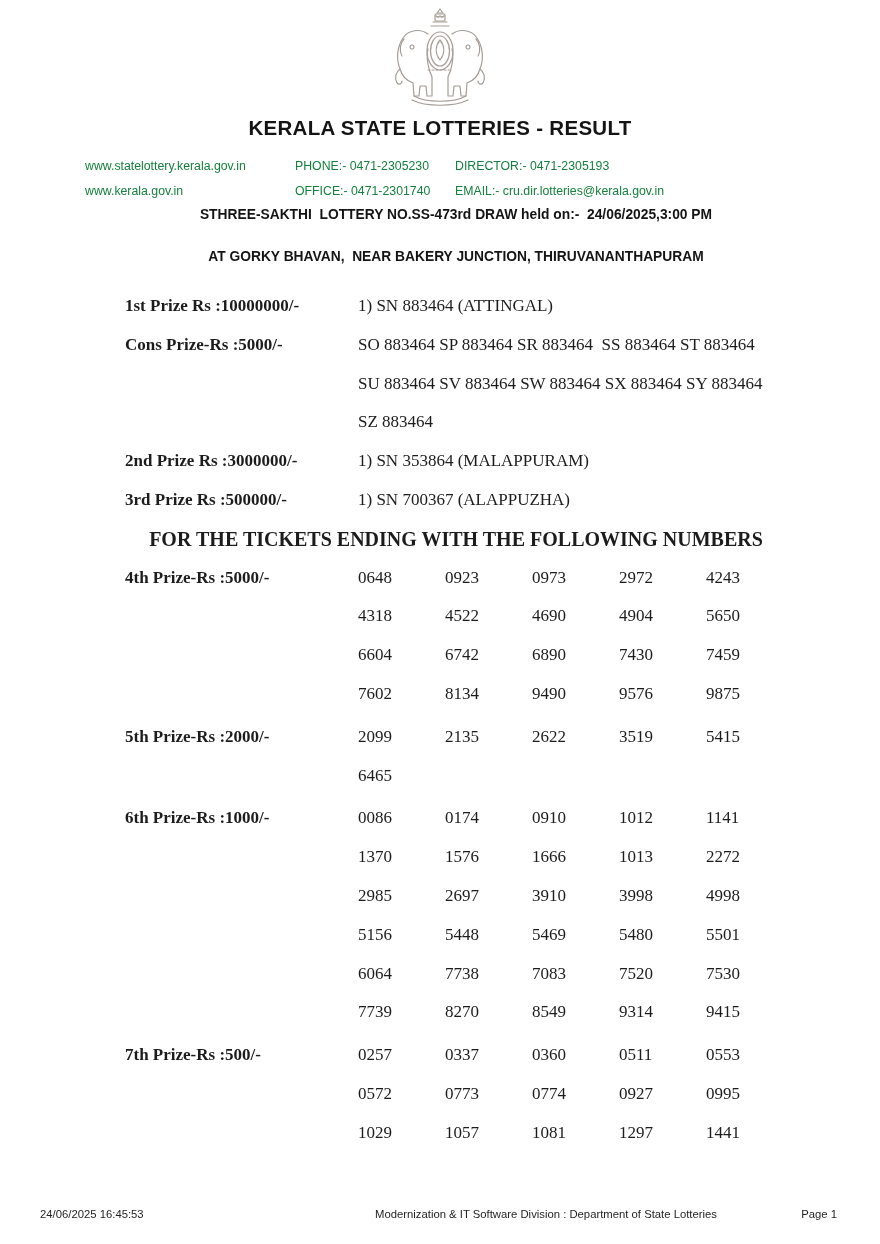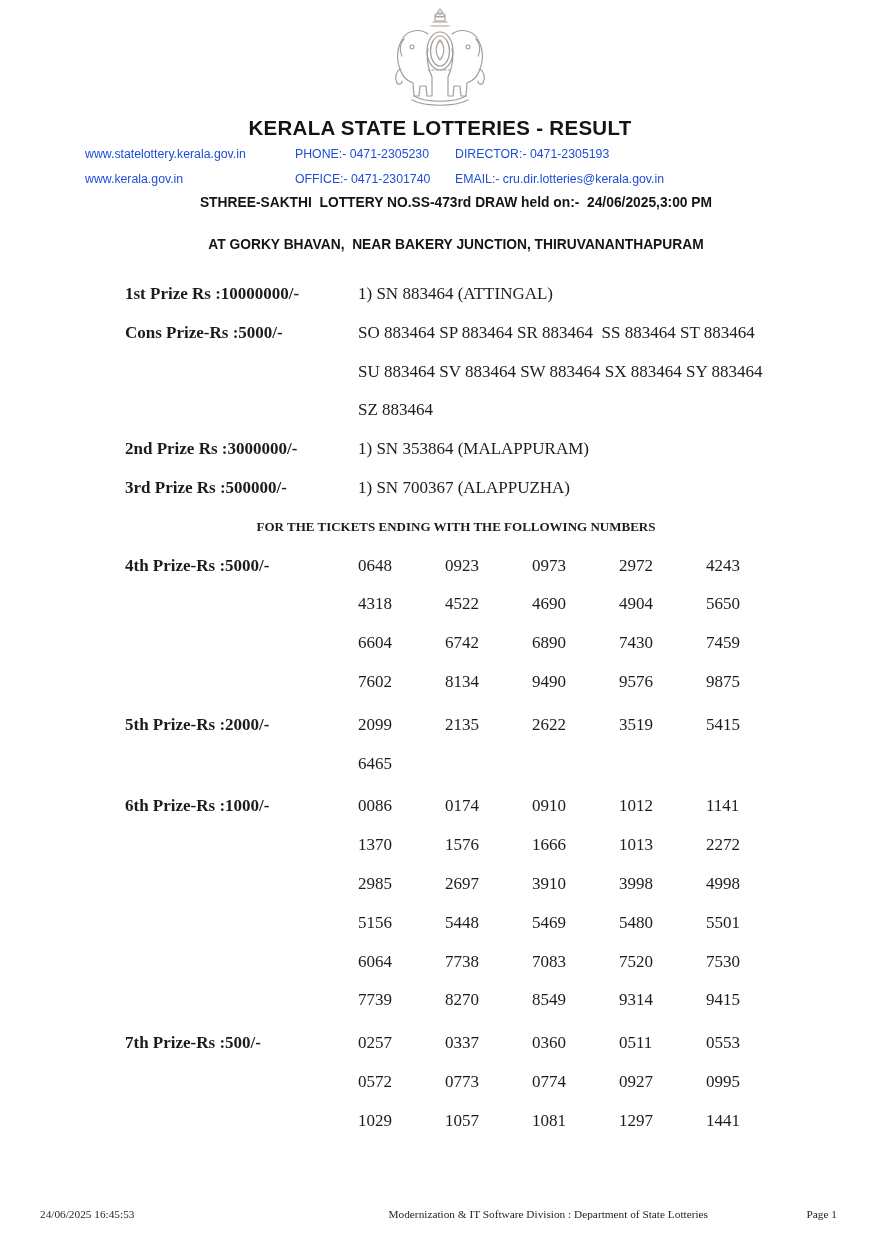--- a/index.html
+++ b/index.html
@@ -11,50 +11,50 @@
     position:relative;
     overflow:hidden;
   }
   .emblem-wrap { padding-top:7px; height:107px; text-align:center; }
   .emblem-wrap svg { display:inline-block; }
   .main-title {
     margin-top:9px; line-height:24px; text-align:center;
     font-size:20.5px; font-weight:bold; letter-spacing:.3px; color:#141414;
   }
   .content-center { padding-left:85px; padding-right:53px; text-align:center; }
-  .contact { margin-top:2px; padding-left:85px; font-size:12.3px; color:#1d4ed8; }
+  .contact { margin-top:14px; padding-left:85px; font-size:12.3px; color:#15803d; }
   .contact-row { display:flex; line-height:25px; }
   .contact-col1 { width:210px; }
   .contact-col2 { width:160px; }
   .draw-title {
     margin-top:1px; line-height:20px; font-size:13.8px; font-weight:bold;
     white-space:pre; color:#141414;
   }
   .venue {
     margin-top:22px; line-height:20px; font-size:13.8px; font-weight:bold;
     white-space:pre; color:#141414;
   }
   .results { margin-top:20px; font-family:"Liberation Serif", serif; color:#1c1c1c; }
   .prize-row { display:flex; align-items:flex-start;padding-left:40px; }
   .prize-label {
     width:318px; flex:0 0 318px; padding-left:85px;
     font-weight:bold; font-size:17px; line-height:38.8px; white-space:pre;
   }
   .prize-line { font-size:17px; line-height:38.8px; white-space:pre; }
   .section-heading {
-    font-weight:bold; font-size:13px; line-height:38.8px;
+    font-weight:bold; font-size:20px; line-height:38.8px;
     text-align:center; padding-left:85px; padding-right:53px;
   }
   .num-grid { display:grid; grid-template-columns:repeat(5, 87px); }
   .num-cell { font-size:17px; line-height:38.8px; }
   .ending-section { margin-top:4px; }
   .footer {
     position:absolute; left:40px; right:43px; top:1208px;
     display:flex; justify-content:space-between; align-items:baseline;
-    font-size:11.3px; color:#1f1f1f; font-family:Liberation Serif, serif;gap:9px;
+    font-size:11.3px; color:#1f1f1f; font-family:Liberation Sans, sans-serif;
   }
   .footer-center { flex:1; text-align:right; }
   .footer-right { width:120px; text-align:right; }
 </style>
 </head>
 <body>
 
 <div class="emblem-wrap">
   <svg width="96" height="100" viewBox="0 0 96 100">
     <g stroke="#a59d96" fill="none" stroke-width="1.2" stroke-linecap="round" stroke-linejoin="round">

